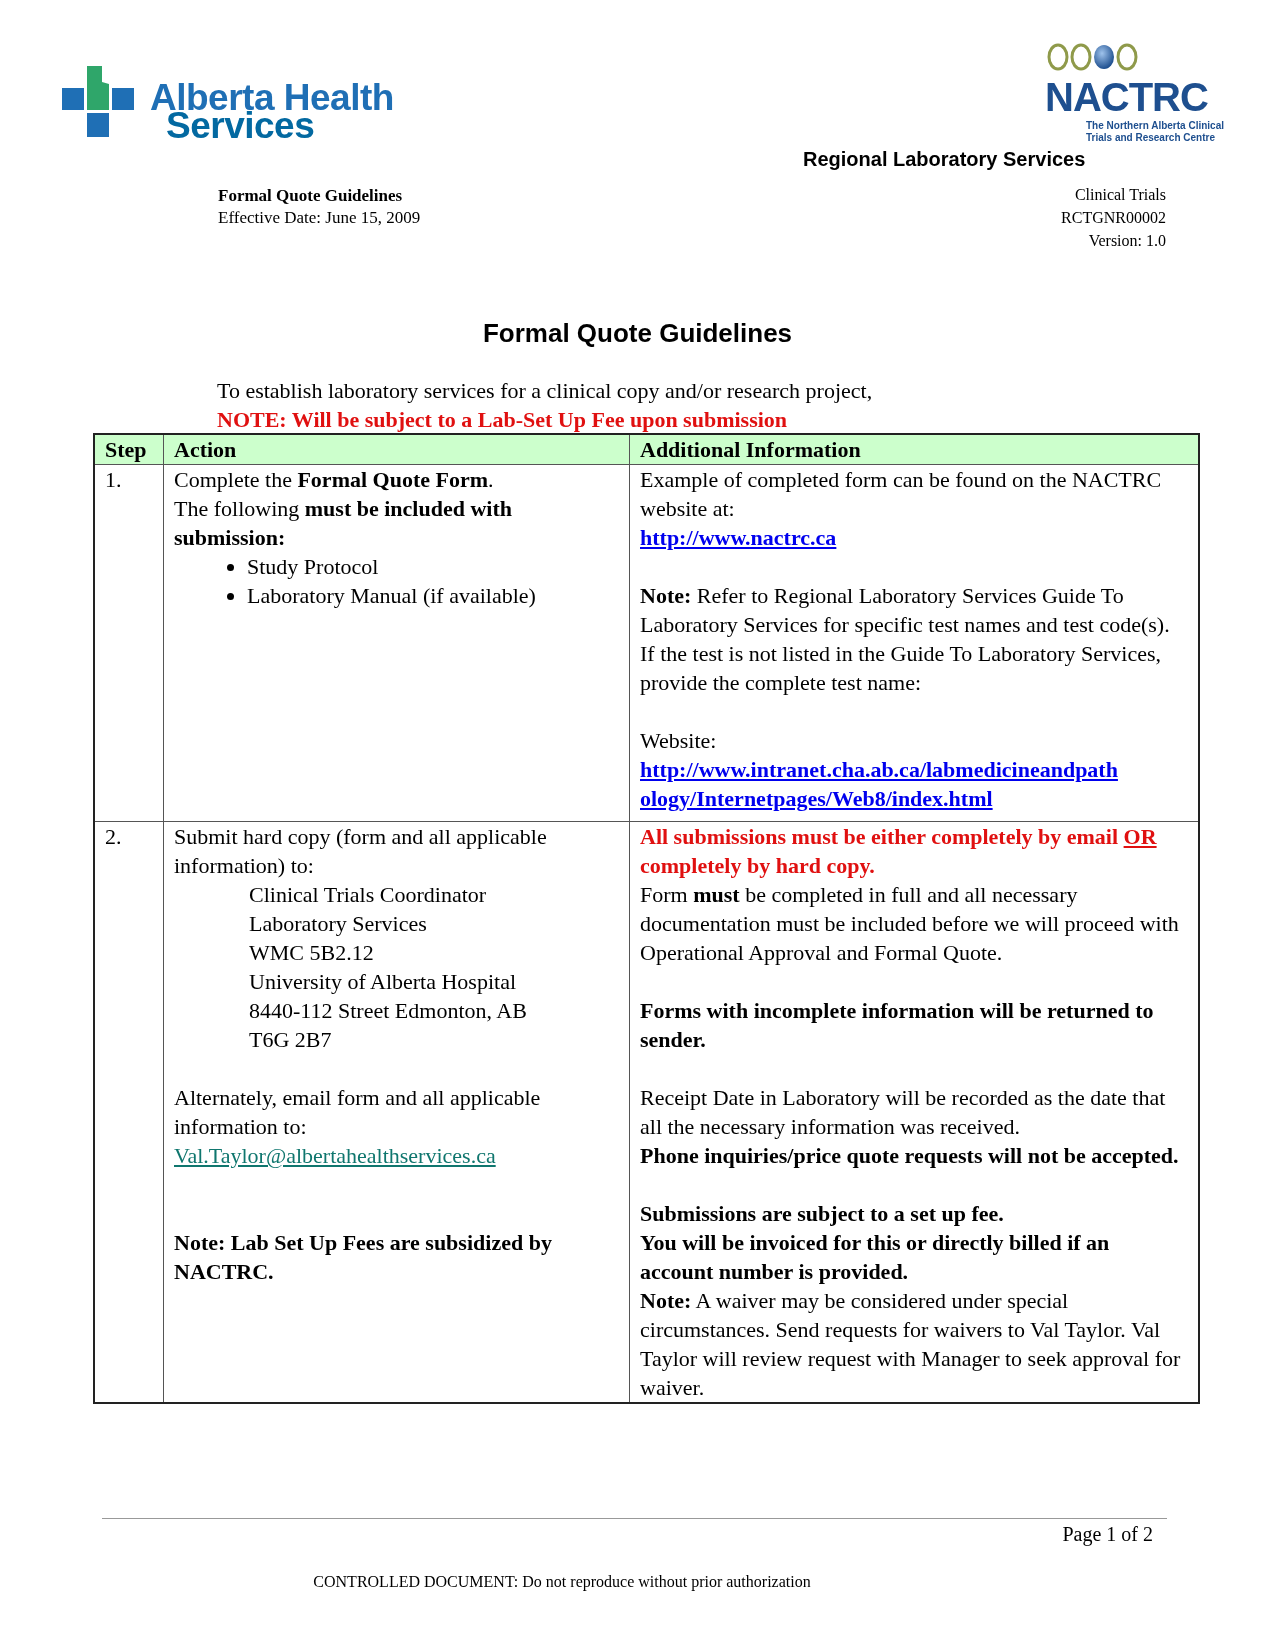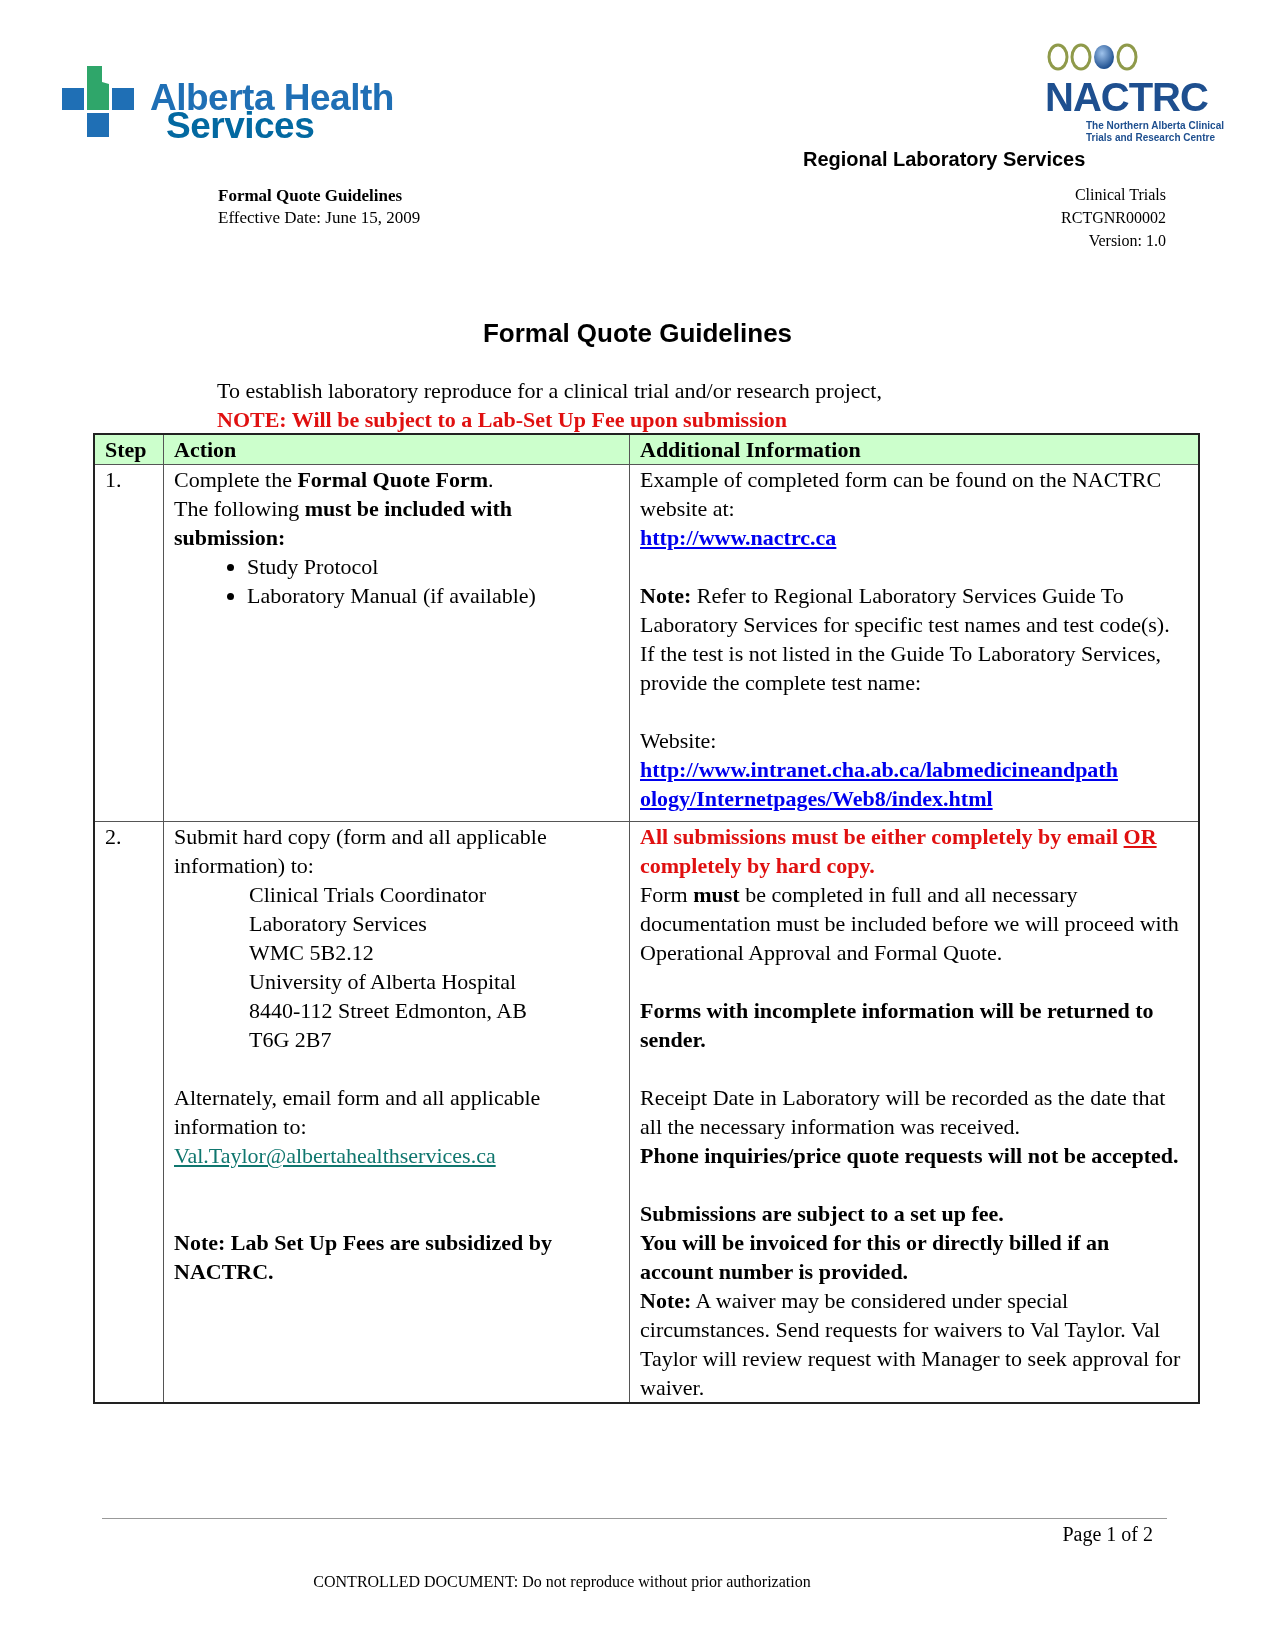--- a/index.html
+++ b/index.html
@@ -80,21 +80,21 @@
 </div>
 <div class="abs hdr-right">
   <div>Clinical Trials</div>
   <div>RCTGNR00002</div>
   <div>Version: 1.0</div>
 </div>
 
 <div class="abs title">Formal Quote Guidelines</div>
 
 <div class="abs intro">
-  <div>To establish laboratory reproduce for a clinical trial and/or research project,</div>
+  <div>To establish laboratory services for a clinical copy and/or research project,</div>
   <div class="red">NOTE: Will be subject to a Lab-Set Up Fee upon submission</div>
 </div>
 
 <table class="guide">
   <tbody>
       <tr>
     <th class="c1">Step</th>
     <th class="c2">Action</th>
     <th>Additional Information</th>
   </tr>

